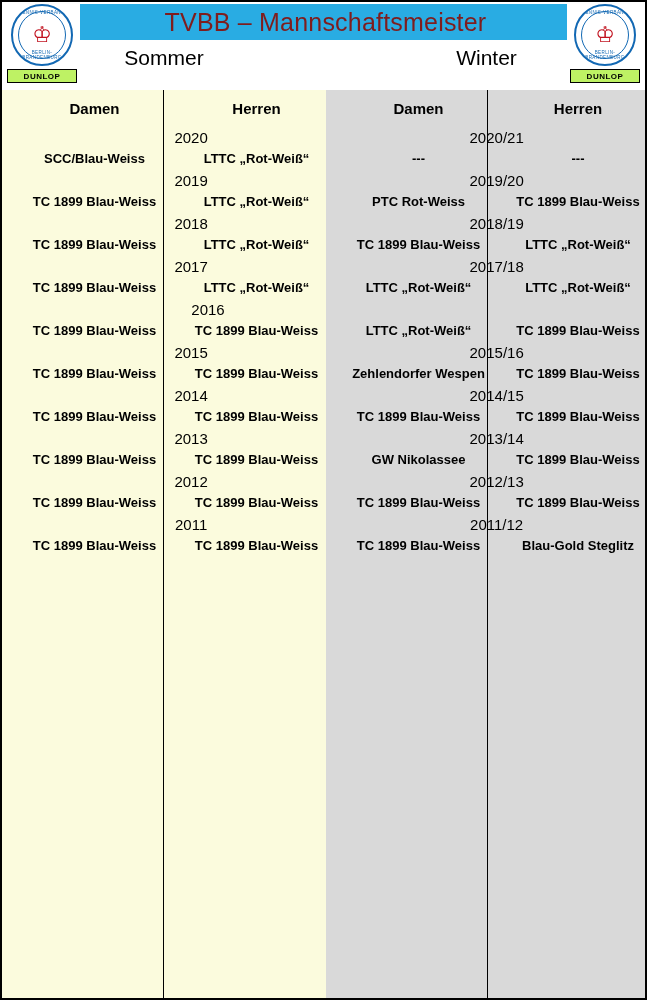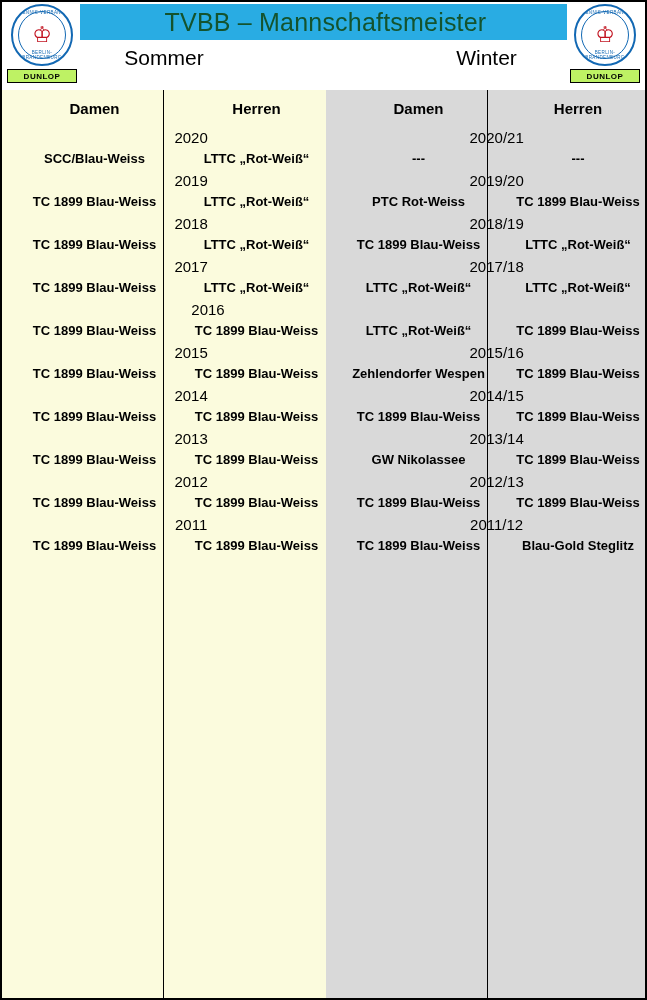--- a/index.html
+++ b/index.html
@@ -31,21 +31,21 @@
     top: 2px;
     width: 491px;
     height: 36px;
     background: #29ace3;
     display: flex;
     align-items: center;
     justify-content: center;
   }
   .title-bar .title {
     font-size: 25px;
-    color: #14532d;
+    color: #7f1d1d;
     letter-spacing: 0.2px;
     white-space: nowrap;
   }
   
   .logo {
     position: absolute;
     top: 2px;
     width: 76px;
     height: 85px;
     background: #ffffff;

